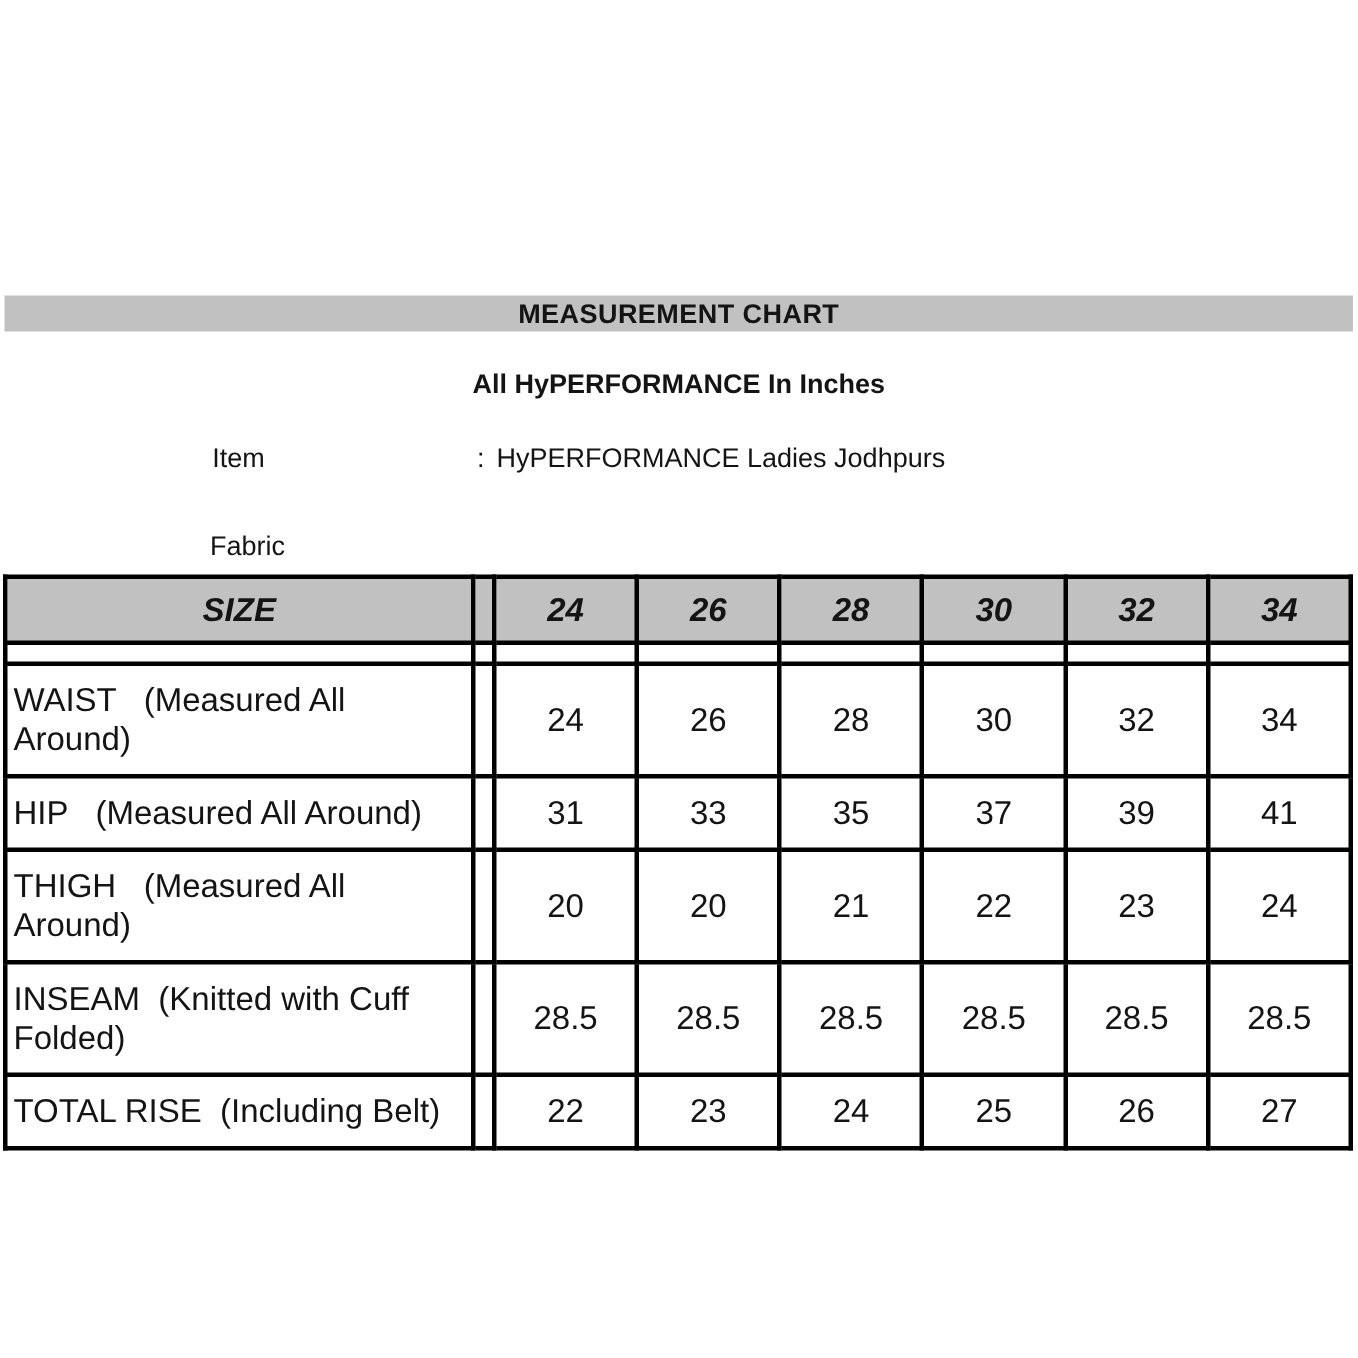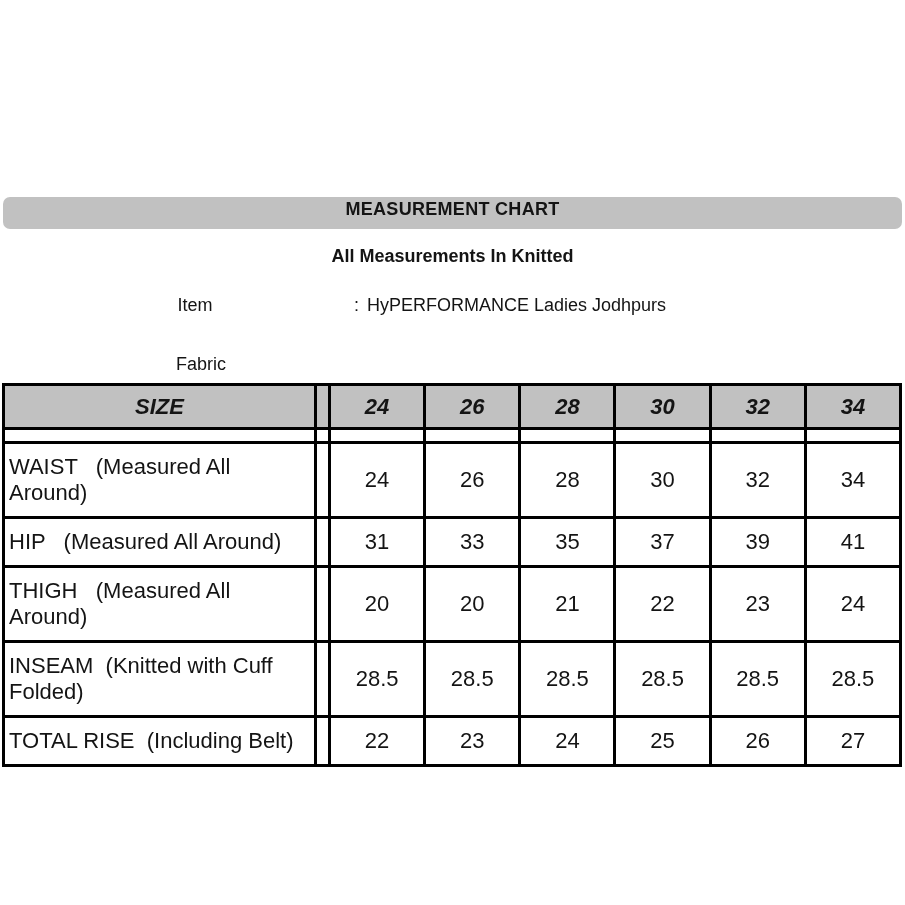--- a/index.html
+++ b/index.html
@@ -13,49 +13,47 @@
     color: #141414;
     overflow: hidden;
   }
 
   
   .title-bar {
     position: absolute;
     top: 197px;
     left: 3px;
     right: 3px;
-    height: 32px;
+    height: 24px;
     background: #c1c1c1;
     text-align: center;
     line-height: 24px;
     font-size: 18px;
     font-weight: bold;
     letter-spacing: 0.3px;
-    border-radius: 7px;
   }
 
   
   .subtitle {
     position: absolute;
     top: 246px;
     left: 0;
     width: 100%;
     text-align: center;
     font-size: 18px;
     font-weight: bold;
   }
 
   
   .info-row {
     position: absolute;
     left: 0;
     width: 100%;
     display: flex;
     font-size: 18px;
-    padding-left: 36px;
   }
   .info-row.item   { top: 295px; }
   .info-row.fabric { top: 354px; margin-left: 6px; }
   .info-label { width: 318px; text-align: center; }
   .info-sep   { margin-right: 8px; }
   .info-value { flex: 1; text-align: left; }
 
   
   .size-table {
     position: absolute;
@@ -92,21 +90,21 @@
   }
   .size-table td.value-cell { text-align: center; }
 </style>
 </head>
 <body>
 
 <div id="canvas">
 
   <div class="title-bar">MEASUREMENT CHART</div>
 
-  <div class="subtitle">All Measurements In Knitted</div>
+  <div class="subtitle">All HyPERFORMANCE In Inches</div>
 
   <div class="info-row item">
     <span class="info-label">Item</span>
     <span class="info-value"><span class="info-sep">:</span><span>HyPERFORMANCE Ladies Jodhpurs</span></span>
   </div>
 
   <div class="info-row fabric">
     <span class="info-label">Fabric</span>
   </div>
 

